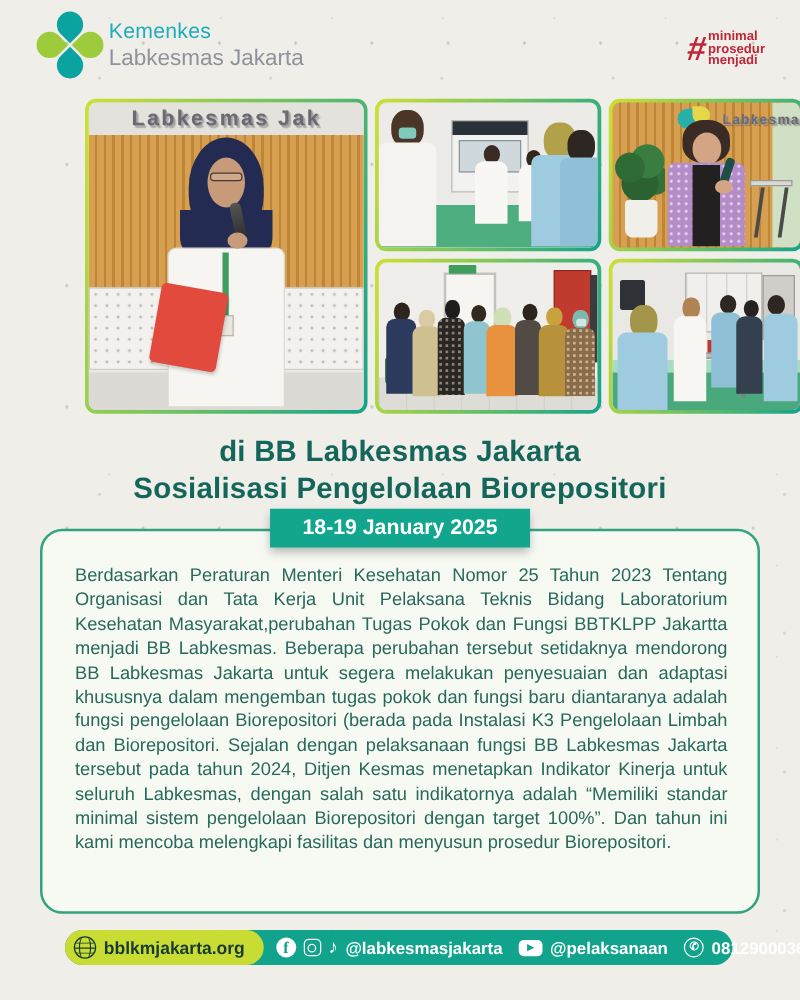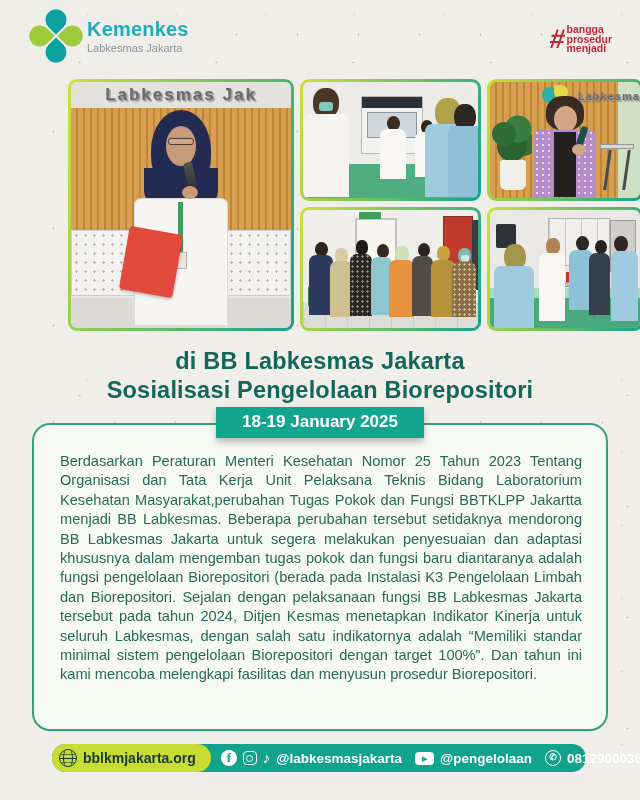--- a/index.html
+++ b/index.html
@@ -19,22 +19,22 @@
 
   
   .header { position:absolute; top:14px; left:34px; right:28px; display:flex; justify-content:space-between; align-items:flex-start; }
   .brand { display:flex; align-items:center; gap:9px; }
   .clover { width:44px; height:44px; transform:rotate(45deg); display:grid; grid-template-columns:1fr 1fr; grid-template-rows:1fr 1fr; gap:2px; }
   .clover div { width:100%; height:100%; }
   .leaf-a { background:#0aa3a0; border-radius:50% 50% 0 50%; }
   .leaf-b { background:#9ecb3b; border-radius:50% 50% 50% 0; }
   .leaf-c { background:#9ecb3b; border-radius:50% 0 50% 50%; }
   .leaf-d { background:#0aa3a0; border-radius:0 50% 50% 50%; }
-  .brand-title { color:#1fadbc; font-size:20px; font-weight:bold; letter-spacing:0.2px; }
-  .brand-sub { color:#8e939b; font-size:11px; margin-top:1px; }
+  .brand-title { color:#1fadbc; font-size:17px; font-weight:normal; letter-spacing:0.2px; }
+  .brand-sub { color:#8e939b; font-size:18px; margin-top:1px; }
   .header-right { display:flex; align-items:center; gap:8px; margin-top:10px; }
   .berakhlak-label { color:#8f1f33; font-weight:bold; font-size:15.5px; letter-spacing:0.3px; }
   .berakhlak-tag { color:#c8473f; font-size:4px; line-height:5px; margin-top:1px; }
   .bangga { display:flex; align-items:center; gap:1px; }
   .bangga-hash { color:#c02637; font-size:27px; font-weight:bold; transform:skewX(-8deg); }
   .bangga-words { color:#c02637; font-size:10.5px; line-height:9.5px; font-weight:bold; }
 
   
   .collage { position:absolute; top:79px; left:33px; display:grid;
     grid-template-columns:226px 181px 156px; grid-template-rows:122px 124px; gap:6px;margin-left:35px; }
@@ -91,21 +91,21 @@
     </div>
     <div>
       <div class="brand-title">Kemenkes</div>
       <div class="brand-sub">Labkesmas Jakarta</div>
     </div>
   </div>
   <div class="header-right">
     <div class="bangga">
       <div class="bangga-hash">#</div>
       <div class="bangga-words">
-        <div>bangga</div>
+        <div>minimal</div>
         <div>prosedur</div>
         <div>menjadi</div>
       </div>
     </div>
   </div>
 </div>
 
 <div class="collage">
 
   <div class="photo photo-main">
@@ -244,19 +244,19 @@
     <span>bblkmjakarta.org</span>
   </div>
   <div class="soc">
     <span class="fb">f</span>
     <span class="ig"></span>
     <span class="tt">♪</span>
     <span>@labkesmasjakarta</span>
   </div>
   <div class="soc" style="padding-left:0;">
     <span class="yt">▶</span>
-    <span>@pengelolaan</span>
+    <span>@pelaksanaan</span>
   </div>
   <div class="soc" style="padding-left:0;">
     <span class="wa">✆</span>
     <span>081290003610</span>
   </div>
 </div>
 
 </body></html>

